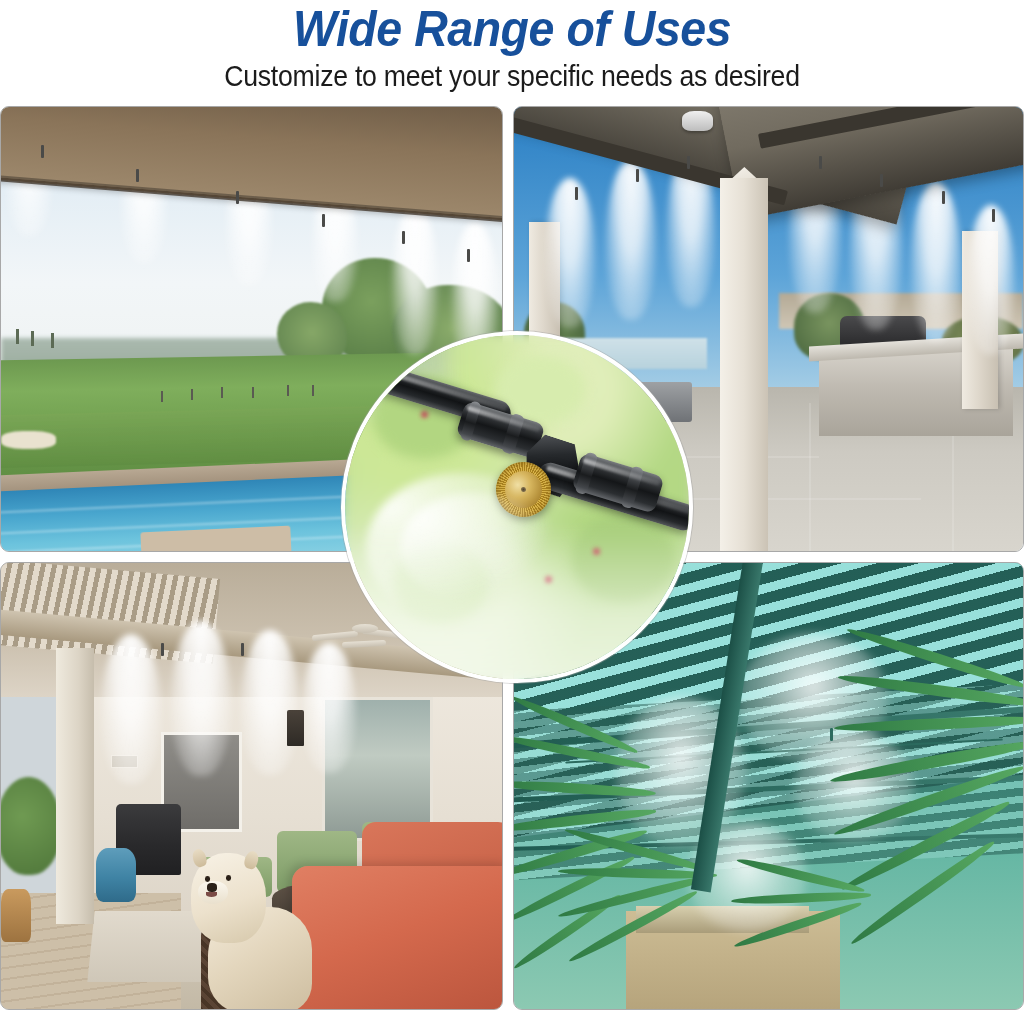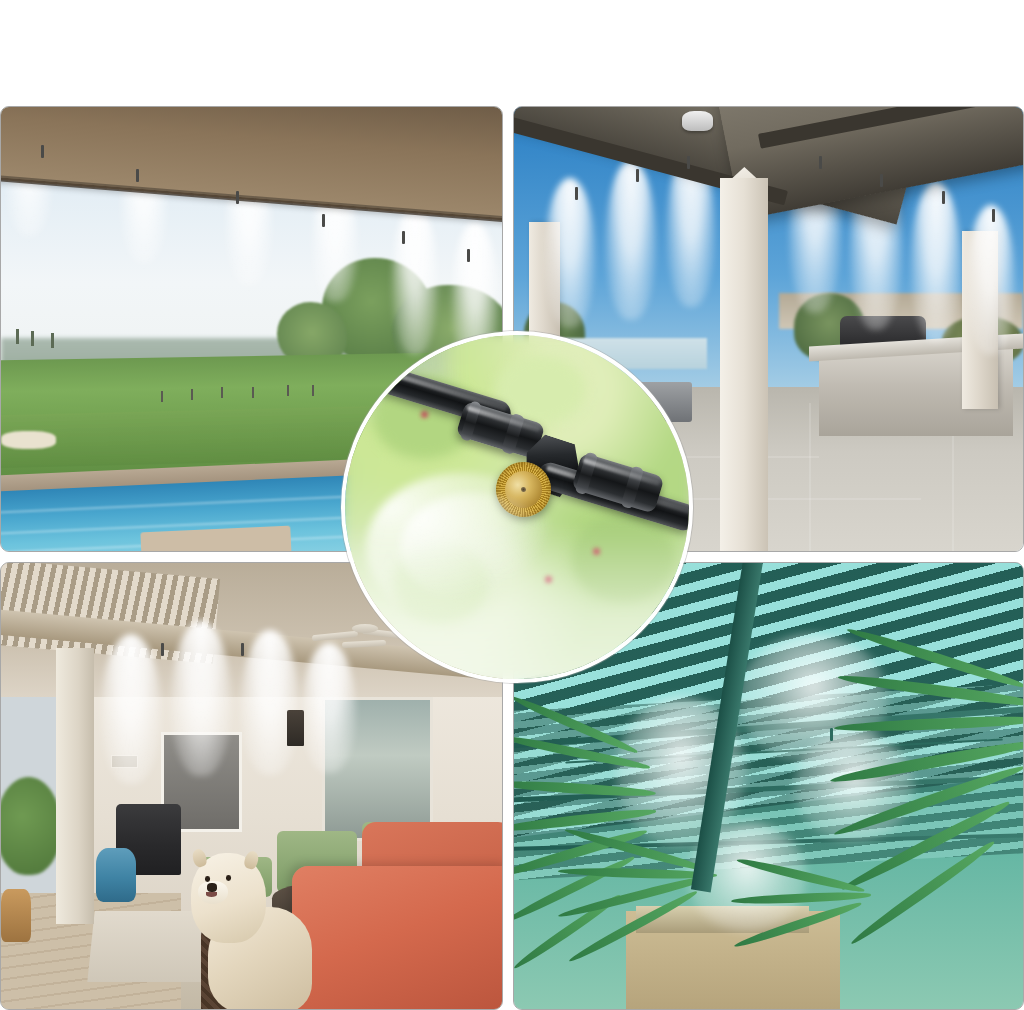--- a/index.html
+++ b/index.html
@@ -267,20 +267,24 @@
     background:radial-gradient(circle,#4e4231 0%,#8a7851 70%);}
   .spray{position:absolute;
     background:radial-gradient(ellipse at 12% 22%,rgba(255,255,255,.9) 0%,rgba(255,255,255,.45) 35%,rgba(255,255,255,0) 72%);
     filter:blur(4px);border-radius:50%;}
 </style>
 </head>
 <body>
 
 <div class="page">
 
+  <div class="header">
+    <h1 class="title">Wide Range of Uses</h1>
+    <p class="subtitle">Customize to meet your specific needs as desired</p>
+  </div>
 
   <div class="grid">
 
     <div class="panel p-tl">
       <div class="scene">
         <div class="tl-sky"></div>
 
         <div class="tl-hills"></div>
         <div class="tl-tree" style="left:64%;top:34%;width:22%;height:24%;background:radial-gradient(circle at 45% 40%,#7ba05e,#4f7440);"></div>
         <div class="tl-tree" style="left:78%;top:40%;width:24%;height:22%;background:radial-gradient(circle at 50% 45%,#8aab6a,#55794a);"></div>

